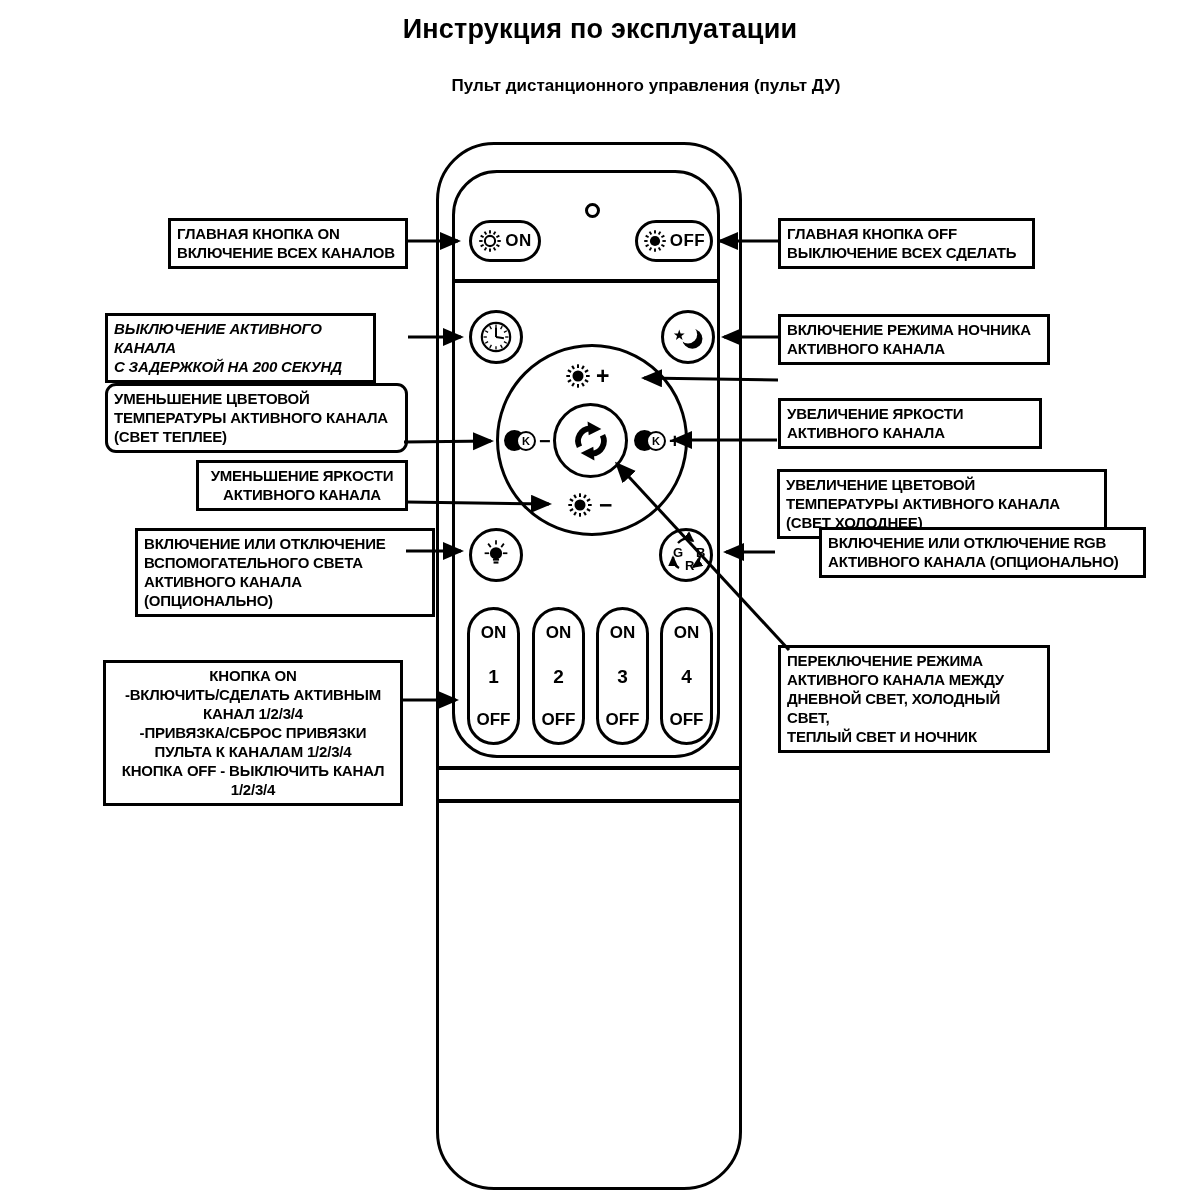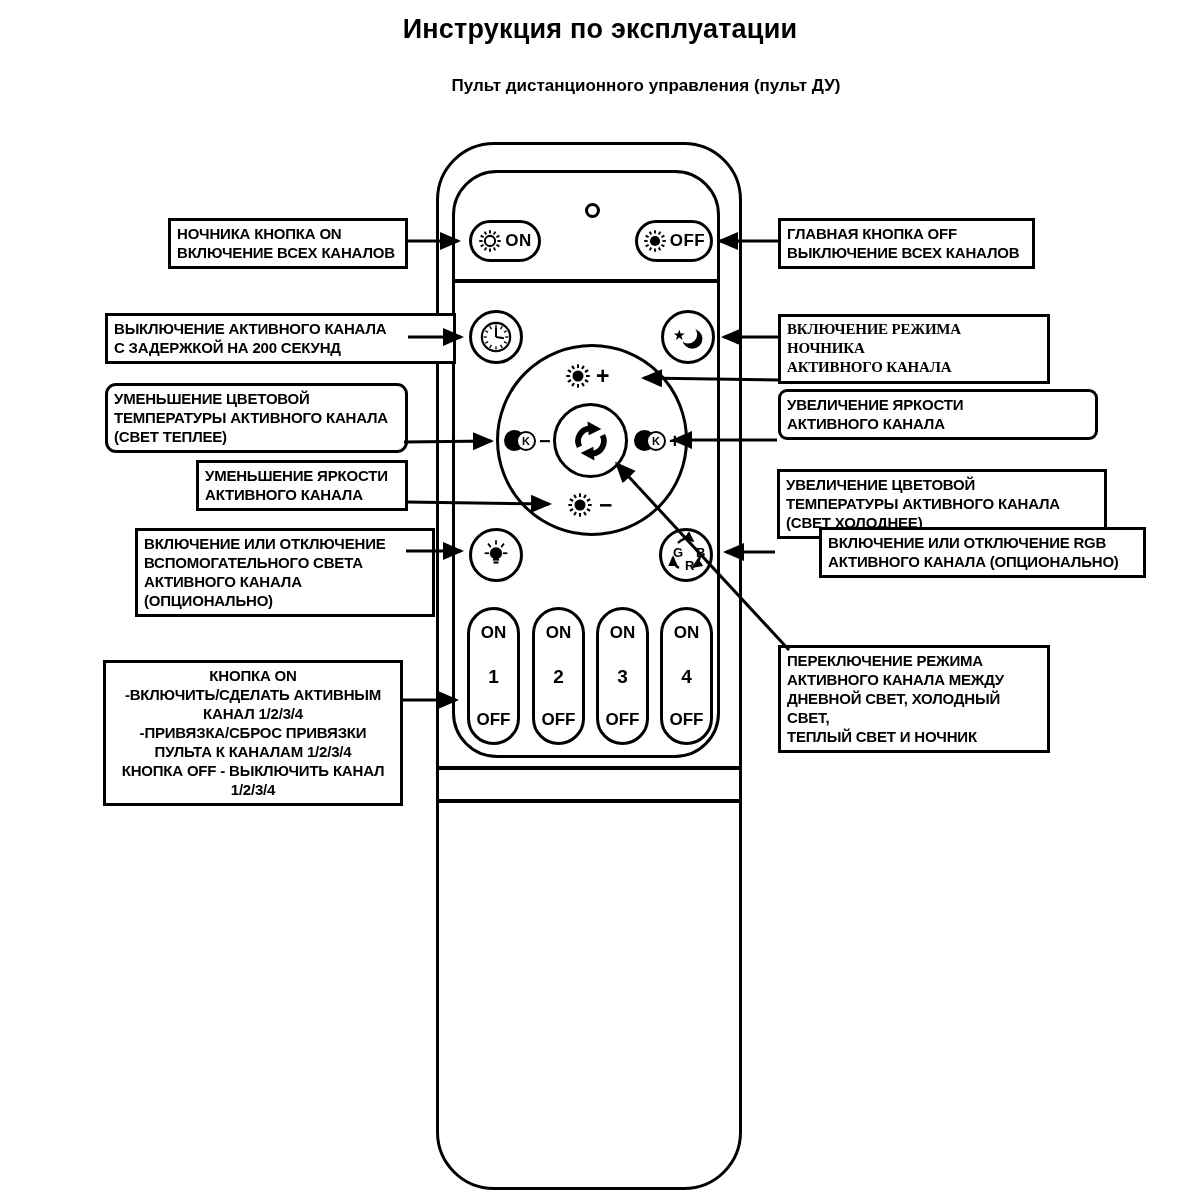--- a/index.html
+++ b/index.html
@@ -218,46 +218,46 @@
 </div>
 <div class="chan" style="left:660px;top:607px;width:53px;height:138px;">
   <span>ON</span>
   <span class="num">4</span>
   <span>OFF</span>
 </div>
 
 <div class="thickline" style="left:437px;top:766px;width:304px;"></div>
 <div class="thickline" style="left:437px;top:799px;width:304px;"></div>
 
-<div class="co" style="left:168px;top:218px;width:240px;">НОЧНИКА КНОПКА ON
+<div class="co" style="left:168px;top:218px;width:240px;">ГЛАВНАЯ КНОПКА ON
 ВКЛЮЧЕНИЕ ВСЕХ КАНАЛОВ</div>
-<div class="co" style="left:105px;top:313px;width:351px;">ВЫКЛЮЧЕНИЕ АКТИВНОГО КАНАЛА
+<div class="co" style="left:105px;top:313px;width:271px;font-style:italic;">ВЫКЛЮЧЕНИЕ АКТИВНОГО КАНАЛА
 С ЗАДЕРЖКОЙ НА 200 СЕКУНД</div>
 <div class="co" style="left:105px;top:383px;width:303px;border-radius:11px;">УМЕНЬШЕНИЕ ЦВЕТОВОЙ
 ТЕМПЕРАТУРЫ АКТИВНОГО КАНАЛА
 (СВЕТ ТЕПЛЕЕ)</div>
-<div class="co" style="left:196px;top:460px;width:212px;">УМЕНЬШЕНИЕ ЯРКОСТИ
+<div class="co" style="left:196px;top:460px;width:212px;text-align:center;">УМЕНЬШЕНИЕ ЯРКОСТИ
 АКТИВНОГО КАНАЛА</div>
 <div class="co" style="left:135px;top:528px;width:300px;">ВКЛЮЧЕНИЕ ИЛИ ОТКЛЮЧЕНИЕ
 ВСПОМОГАТЕЛЬНОГО СВЕТА
 АКТИВНОГО КАНАЛА
 (ОПЦИОНАЛЬНО)</div>
 <div class="co" style="left:103px;top:660px;width:300px;text-align:center;">КНОПКА ON
 -ВКЛЮЧИТЬ/СДЕЛАТЬ АКТИВНЫМ
 КАНАЛ 1/2/3/4
 -ПРИВЯЗКА/СБРОС ПРИВЯЗКИ
 ПУЛЬТА К КАНАЛАМ 1/2/3/4
 КНОПКА OFF - ВЫКЛЮЧИТЬ КАНАЛ
 1/2/3/4</div>
 
 <div class="co" style="left:778px;top:218px;width:257px;">ГЛАВНАЯ КНОПКА OFF
-ВЫКЛЮЧЕНИЕ ВСЕХ КАНАЛОВ</div>
-<div class="co" style="left:778px;top:314px;width:272px;font-family:Liberation Serif, serif;">ВКЛЮЧЕНИЕ РЕЖИМА НОЧНИКА
+ВЫКЛЮЧЕНИЕ ВСЕХ СДЕЛАТЬ</div>
+<div class="co" style="left:778px;top:314px;width:272px;">ВКЛЮЧЕНИЕ РЕЖИМА НОЧНИКА
 АКТИВНОГО КАНАЛА</div>
-<div class="co" style="left:778px;top:389px;width:320px;border-radius:9px;">УВЕЛИЧЕНИЕ ЯРКОСТИ
+<div class="co" style="left:778px;top:398px;width:264px;">УВЕЛИЧЕНИЕ ЯРКОСТИ
 АКТИВНОГО КАНАЛА</div>
 <div class="co" style="left:777px;top:437px;width:330px;margin-top:32px;">УВЕЛИЧЕНИЕ ЦВЕТОВОЙ
 ТЕМПЕРАТУРЫ АКТИВНОГО КАНАЛА
 (СВЕТ ХОЛОДНЕЕ)</div>
 <div class="co" style="left:775px;top:527px;width:327px;margin-left:44px;">ВКЛЮЧЕНИЕ ИЛИ ОТКЛЮЧЕНИЕ RGB
 АКТИВНОГО КАНАЛА (ОПЦИОНАЛЬНО)</div>
 <div class="co" style="left:778px;top:645px;width:272px;">ПЕРЕКЛЮЧЕНИЕ РЕЖИМА
 АКТИВНОГО КАНАЛА МЕЖДУ
 ДНЕВНОЙ СВЕТ, ХОЛОДНЫЙ СВЕТ,
 ТЕПЛЫЙ СВЕТ И НОЧНИК</div>

